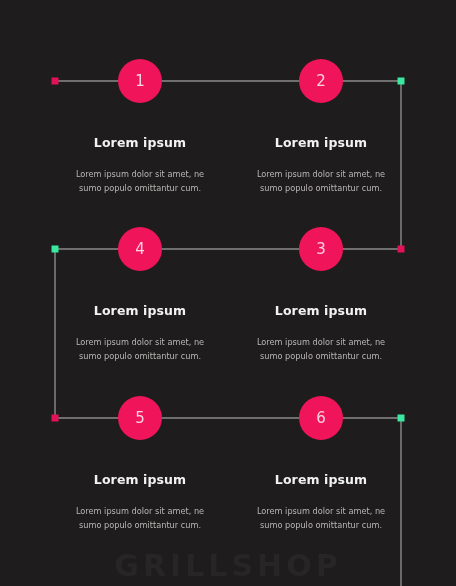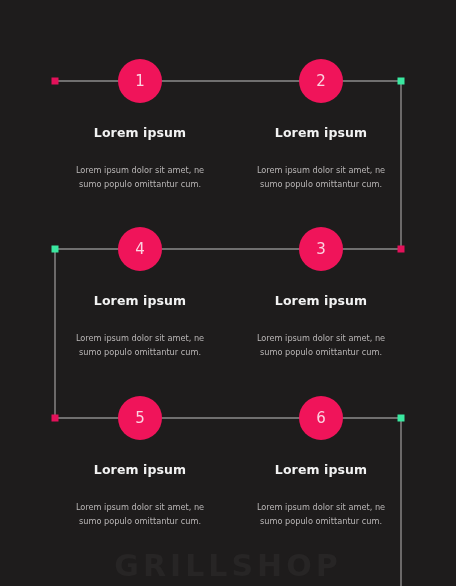--- a/index.html
+++ b/index.html
@@ -86,31 +86,31 @@
 
   .badge-number {
     font-family: "DejaVu Sans", sans-serif;
     font-size: 15px;
     font-weight: 400;
     color: #fbd3e0;
     line-height: 1;
   }
 
   .step-title {
-    margin-top: 22px;
+    margin-top: 32px;
     font-family: "DejaVu Sans", sans-serif;
     font-size: 12.5px;
     font-weight: 700;
     letter-spacing: 0.1px;
     color: #f2f2f2;
     line-height: 1.2;
   }
 
   .step-desc {
-    margin-top: 24px;
+    margin-top: 18px;
     font-family: "DejaVu Sans", sans-serif;
     font-size: 8.2px;
     font-weight: 400;
     line-height: 1.65;
     color: #b9b6b6;
     padding: 0 22px;
   }
 </style>
 </head>
 <body>

